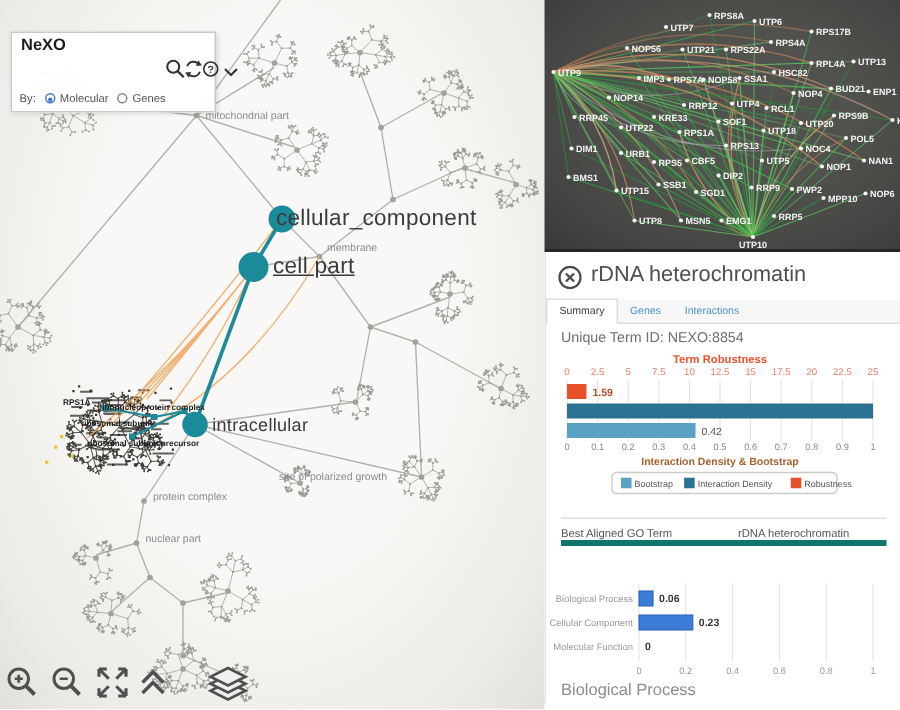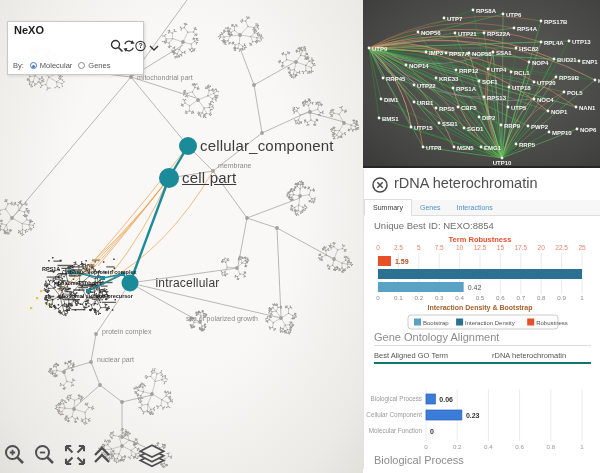--- a/index.html
+++ b/index.html
@@ -27,21 +27,21 @@
 #close-btn{position:absolute;left:8px;top:8px;width:16px;height:16px;cursor:pointer}
 #dt-title{position:absolute;left:30px;top:6px;font-size:14.5px;color:#4f4f4f}
 #tabs{position:absolute;left:0;top:31px;width:100%;height:16px;border-bottom:1px solid #ddd;background:#f7f7f7;display:flex;align-items:flex-end}
 .tab{font-size:7px;padding:4px 8px;color:#4c93cc;cursor:pointer}
 .tab.active{background:#fff;border:1px solid #ddd;border-bottom:1px solid #fff;color:#3c3c3c;margin-bottom:-1px}
 #term-id{position:absolute;left:10px;top:51px;font-size:9.5px;color:#6e6e6e}
 #chart1{position:absolute;left:0;top:62px}
 #go-header{position:absolute;left:10px;top:162px;font-size:11px;color:#8c8c8c}
 #go-hr{position:absolute;left:10px;top:176px;width:217px;border-top:1px solid #ddd}
 #go-table{position:absolute;left:10px;top:176px;width:217px}
-.go-row{height:19px;border-bottom:2px solid #0f766e;position:relative}
+.go-row{height:19px;border-bottom:4px solid #0f766e;position:relative}
 .go-key{position:absolute;left:0;top:6px;font-size:7.5px;color:#555}
 .go-val{position:absolute;left:118px;top:6px;font-size:7.5px;color:#555}
 #chart2{position:absolute;left:0;top:218px}
 #bp-header{position:absolute;left:10px;top:285px;font-size:11px;color:#8c8c8c}
 #bp-hr{position:absolute;left:10px;top:300px;width:217px;border-top:1px solid #ddd}
 </style>
 </head>
 <body>
 
 <div id="app">
@@ -96,23 +96,23 @@
         <line x1="123" y1="274" x2="88" y2="291" stroke="#1b8a99" stroke-width="1.5"></line>
         <rect x="68" y="270" width="4" height="4" fill="#1b8a99"></rect>
         <rect x="101" y="276" width="4" height="4" fill="#1b8a99"></rect>
         <rect x="121" y="272" width="4" height="4" fill="#1b8a99"></rect>
         <rect x="86" y="289" width="4" height="4" fill="#1b8a99"></rect>
         <circle cx="188" cy="146" r="9" fill="#1b8a99"></circle>
         <circle cx="169" cy="178" r="10" fill="#1b8a99"></circle>
         <circle cx="130" cy="283" r="8.5" fill="#1b8a99"></circle>
       </svg>
     <div id="tree-labels">
-        <div class="big-label" style="left: 200px; top: 136.7px; font-size: 15px;">cellular_component</div>
+        <div class="big-label" style="left: 184px; top: 136.7px; font-size: 15px;">cellular_component</div>
         <div class="big-label" style="left: 182px; top: 168.7px; font-size: 15px; text-decoration: underline;">cell part</div>
-        <div class="big-label" style="left: 141.5px; top: 275.56px; font-size: 12px; margin-left: 14px;">intracellular</div>
+        <div class="big-label" style="left: 141.5px; top: 275.56px; font-size: 12px;">intracellular</div>
         <div class="small-label" style="left: 137px; top: 74px;">mitochondrial part</div>
         <div class="small-label" style="left: 218px; top: 162px;">membrane</div>
         <div class="small-label" style="left: 102px; top: 328px;">protein complex</div>
         <div class="small-label" style="left: 97px; top: 356px;">nuclear part</div>
         <div class="small-label" style="left: 186px; top: 315px;">site of polarized growth</div>
         <div class="tiny-label" style="left: 66px; top: 269px;">ribonucleoprotein complex</div>
         <div class="tiny-label" style="left: 54px; top: 280px;">ribosomal subunit</div>
         <div class="tiny-label" style="left: 58px; top: 293px;">ribosomal subunit precursor</div>
         <div class="tiny-label" style="left: 42px; top: 266px;">RPS1A</div>
       </div>
@@ -513,21 +513,21 @@
     <svg id="close-btn" viewBox="0 0 16 16">
         <circle cx="8" cy="8" r="7" stroke="#4a4a4a" stroke-width="1.5" fill="none"></circle>
         <path d="M5.3 5.3 L10.7 10.7 M10.7 5.3 L5.3 10.7" stroke="#4a4a4a" stroke-width="1.5"></path>
       </svg>
     <div id="dt-title">rDNA heterochromatin</div>
     <div id="tabs">
         <div class="tab active">Summary</div>
         <div class="tab">Genes</div>
         <div class="tab">Interactions</div>
       </div>
-    <div id="term-id"><span>Unique Best ID:</span> <span>NEXO:8854</span></div>
+    <div id="term-id"><span>Unique Term ID:</span> <span>NEXO:8854</span></div>
     <svg id="chart1" width="237" height="100">
         <text x="116" y="11" font-family="&quot;Liberation Sans&quot;,sans-serif" fill="#e8512c" font-size="7.5" font-weight="bold" text-anchor="middle">Term Robustness</text>
         <line x1="14" y1="22" x2="14" y2="63" stroke="#e2e2e2" stroke-width="0.7"></line>
         <text x="14" y="19" font-family="&quot;Liberation Sans&quot;,sans-serif" fill="#e8826a" font-size="6.5" text-anchor="middle">0</text>
         <line x1="34.4" y1="22" x2="34.4" y2="63" stroke="#e2e2e2" stroke-width="0.7"></line>
         <text x="34.4" y="19" font-family="&quot;Liberation Sans&quot;,sans-serif" fill="#e8826a" font-size="6.5" text-anchor="middle">2.5</text>
         <line x1="54.8" y1="22" x2="54.8" y2="63" stroke="#e2e2e2" stroke-width="0.7"></line>
         <text x="54.8" y="19" font-family="&quot;Liberation Sans&quot;,sans-serif" fill="#e8826a" font-size="6.5" text-anchor="middle">5</text>
         <line x1="75.2" y1="22" x2="75.2" y2="63" stroke="#e2e2e2" stroke-width="0.7"></line>
         <text x="75.2" y="19" font-family="&quot;Liberation Sans&quot;,sans-serif" fill="#e8826a" font-size="6.5" text-anchor="middle">7.5</text>
@@ -563,21 +563,20 @@
         <text x="218" y="69" font-family="&quot;Liberation Sans&quot;,sans-serif" fill="#8a8a8a" font-size="6.2" text-anchor="middle">1</text>
         <text x="116" y="79" font-family="&quot;Liberation Sans&quot;,sans-serif" fill="#a5622d" font-size="7" font-weight="bold" text-anchor="middle">Interaction Density &amp; Bootstrap</text>
         <rect x="44" y="84" width="150" height="14" rx="3" stroke="#ccc" fill="#fdfdfd"></rect>
         <rect x="50" y="87.5" width="7" height="7" fill="#5aa2c4"></rect>
         <text x="59" y="93.5" font-family="&quot;Liberation Sans&quot;,sans-serif" fill="#555" font-size="6">Bootstrap</text>
         <rect x="92.1" y="87.5" width="7" height="7" fill="#2b7191"></rect>
         <text x="101.1" y="93.5" font-family="&quot;Liberation Sans&quot;,sans-serif" fill="#555" font-size="6">Interaction Density</text>
         <rect x="163.2" y="87.5" width="7" height="7" fill="#e8502a"></rect>
         <text x="172.2" y="93.5" font-family="&quot;Liberation Sans&quot;,sans-serif" fill="#555" font-size="6">Robustness</text>
       </svg>
-    <div id="go-header">Gene Ontology Alignment</div>
     <div id="go-hr"></div>
     <div id="go-table">
         <div class="go-row">
           <span class="go-key">Best Aligned GO Term</span>
           <span class="go-val">rDNA heterochromatin</span>
         </div>
       </div>
     <svg id="chart2" width="237" height="66">
         <line x1="62" y1="2" x2="62" y2="54" stroke="#e2e2e2" stroke-width="0.7"></line>
         <text x="62" y="62" font-family="&quot;Liberation Sans&quot;,sans-serif" fill="#999" font-size="6.2" text-anchor="middle">0</text>

